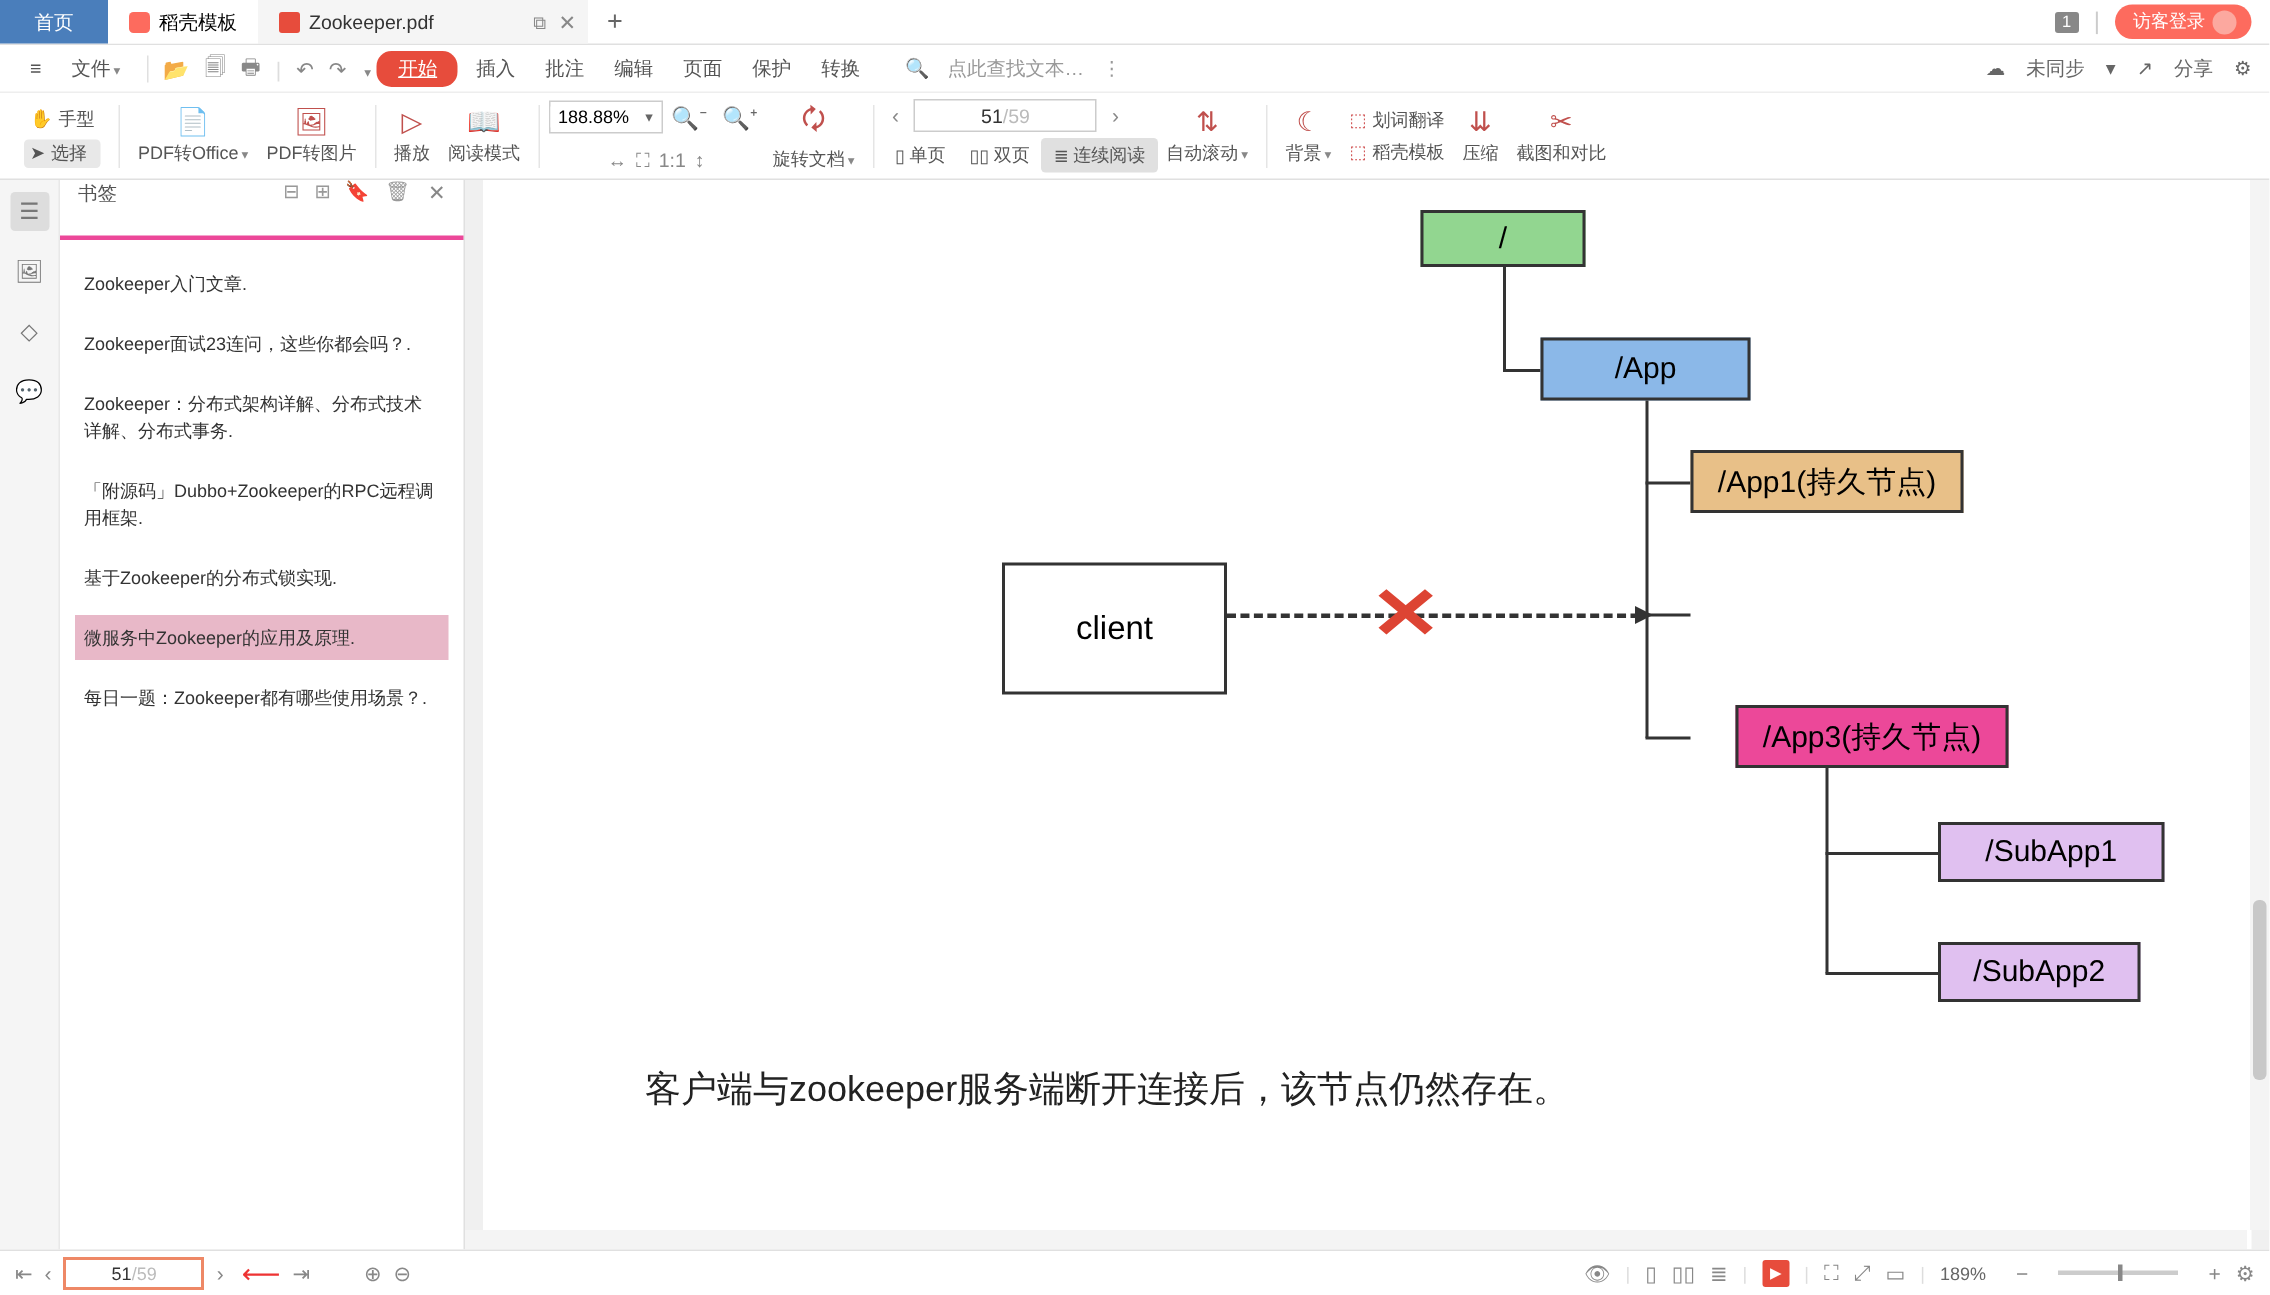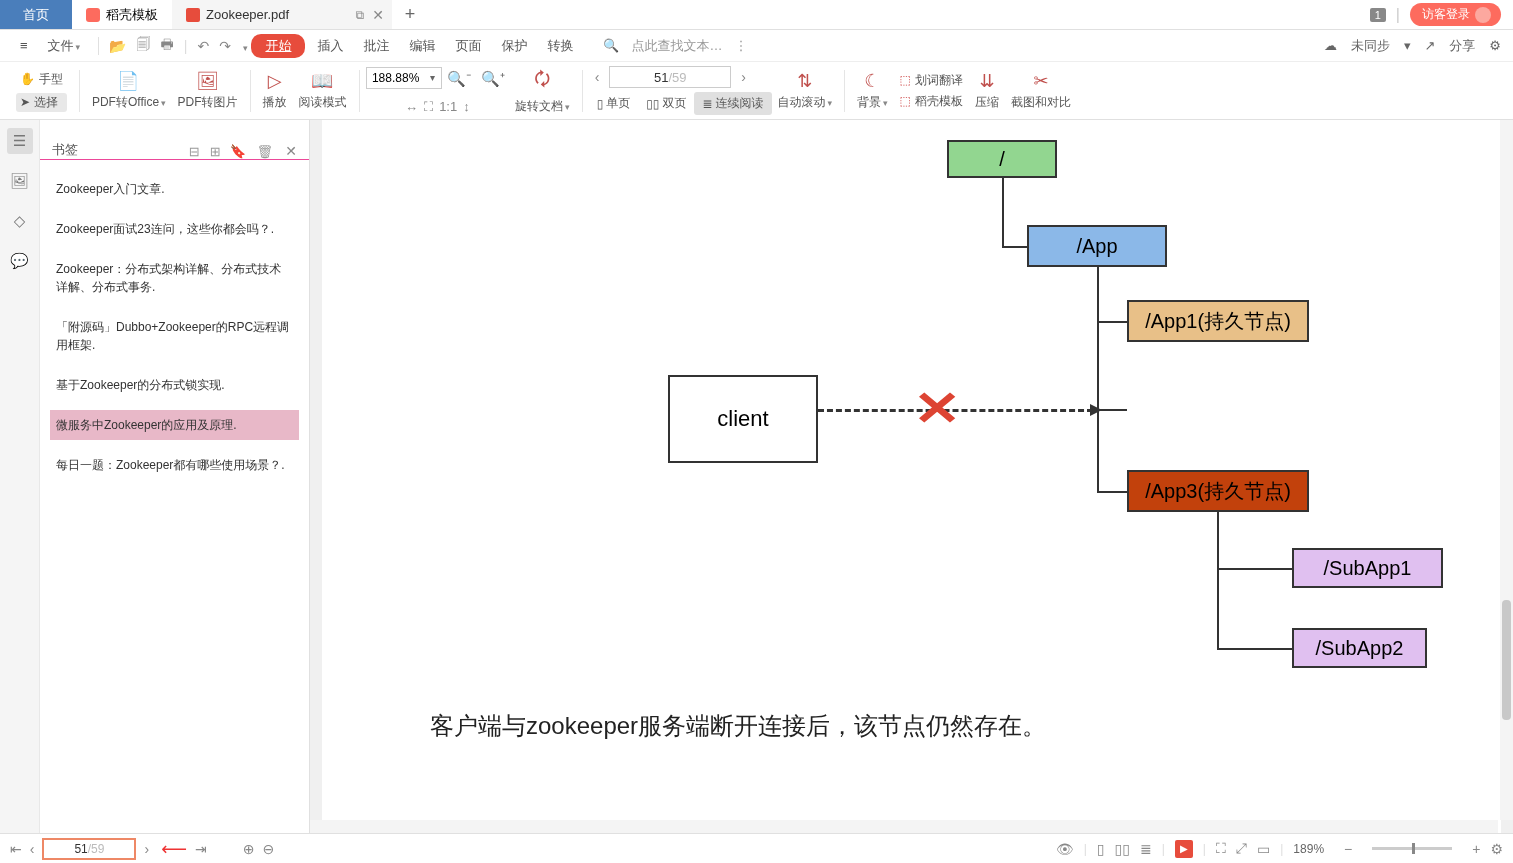--- a/index.html
+++ b/index.html
@@ -55,41 +55,41 @@
 .vt-btn { display: flex; align-items: center; gap: 3px; padding: 3px 8px; font-size: 12px; cursor: pointer; border-radius: 3px; }
 .vt-btn.active { background: #e0e0e0; }
 
 
 .left-rail { position: absolute; left: 0; top: 120px; width: 40px; bottom: 30px; background: #f5f5f5; display: flex; flex-direction: column; align-items: center; padding-top: 8px; gap: 14px; border-right: 1px solid #e8e8e8; }
 .rail-btn { width: 26px; height: 26px; display: flex; align-items: center; justify-content: center; color: #777; cursor: pointer; border-radius: 3px; font-size: 15px; }
 .rail-btn.active { background: #ddd; }
 
 
 .bookmark-panel { position: absolute; left: 40px; top: 120px; width: 270px; bottom: 30px; background: #fff; border-right: 1px solid #e0e0e0; }
-.bm-header { height: 40px; display: flex; align-items: flex-end; padding: 0 12px; border-bottom: 1px solid #ec4899; }
+.bm-header { height: 40px; display: flex; align-items: flex-start; padding: 0 12px; border-bottom: 3px solid #ec4899; }
 .bm-title { font-size: 13px; color: #555; }
 .bm-icons { margin-left: auto; display: flex; gap: 10px; color: #999; font-size: 13px; }
 .bm-close { margin-left: 12px; color: #888; cursor: pointer; font-size: 14px; }
 .bm-list { padding: 14px 10px; font-size: 12px; color: #333; font-family: SimSun, serif; }
 .bm-item { padding: 6px 6px; line-height: 1.5; cursor: pointer; margin-bottom: 10px; }
 .bm-item.selected { background: #e8b8c8; }
 
 
 .canvas-area { position: absolute; left: 310px; right: 0; top: 120px; bottom: 30px; background: #f0f0f0; overflow: hidden; }
 .page { position: absolute; left: 12px; top: 0; right: 12px; background: #fff; height: 100%; }
 .diagram { position: absolute; left: 0; top: 0; width: 100%; height: 560px; }
 .caption { position: absolute; left: 0; right: 0; top: 590px; text-align: left; padding-left: 108px; font-size: 24px; color: #222; font-weight: 500; }
 
 
 .node { position: absolute; border: 2px solid #333; display: flex; align-items: center; justify-content: center; font-size: 20px; }
 .n-root { background: #92d690; left: 625px; top: 20px; width: 110px; height: 38px; }
 .n-app { background: #8bb8e8; left: 705px; top: 105px; width: 140px; height: 42px; }
 .n-app1 { background: #e8c088; left: 805px; top: 180px; width: 182px; height: 42px; }
 .n-app2 { background: #e8c088; left: 805px; top: 268px; width: 182px; height: 42px; }
-.n-app3 { background: #c2410c; left: 805px; top: 350px; width: 182px; height: 42px; }
+.n-app3 { background: #ec4899; left: 835px; top: 350px; width: 182px; height: 42px; }
 .n-sub1 { background: #e0c0f0; left: 970px; top: 428px; width: 151px; height: 40px; }
 .n-sub2 { background: #e0c0f0; left: 970px; top: 508px; width: 135px; height: 40px; }
 .n-client { background: #fff; left: 346px; top: 255px; width: 150px; height: 88px; font-size: 22px; }
 
 
 .vline, .hline { position: absolute; background: #333; }
 .vline { width: 2px; }
 .hline { height: 2px; }
 .dashed { position: absolute; border-top: 3px dashed #333; height: 0; }
 .arrow-head { position: absolute; width: 0; height: 0; border-top: 6px solid transparent; border-bottom: 6px solid transparent; border-left: 12px solid #333; }

